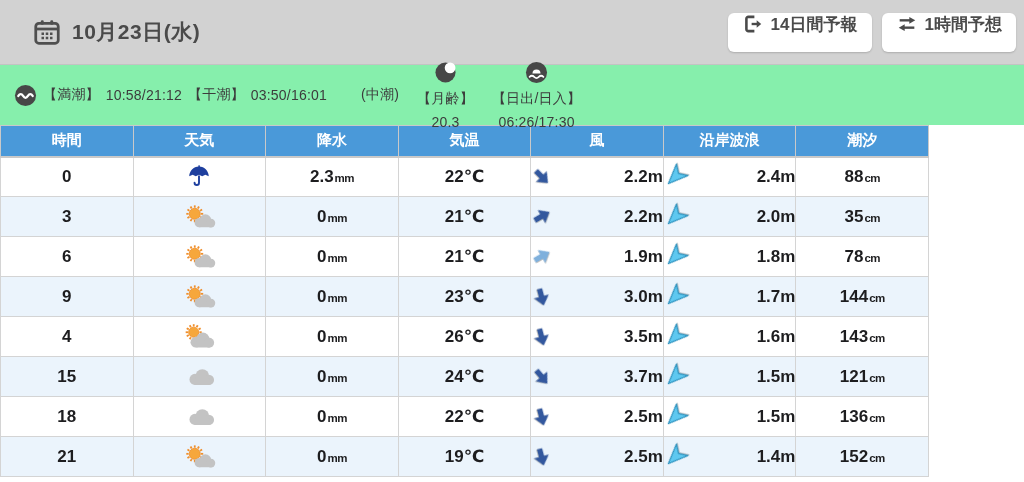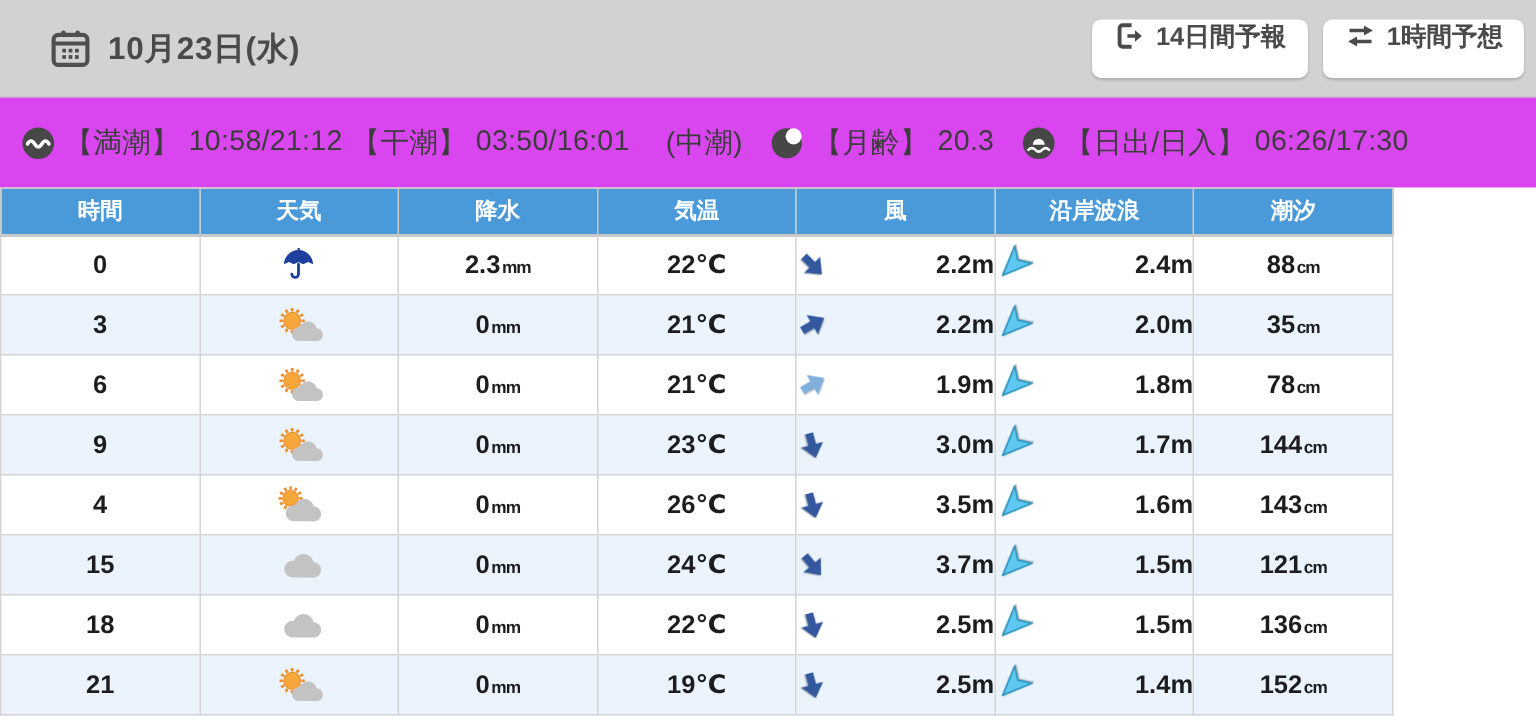--- a/index.html
+++ b/index.html
@@ -11,26 +11,26 @@
             display:flex; align-items:center; padding:0 8px 0 32px; }
   .date-wrap { display:flex; align-items:center; gap:10px; flex:1; }
   .date-text { font-size:21px; font-weight:700; color:#4a4a4a; letter-spacing:0.5px; }
   .topbar-buttons { display:flex; gap:10px; }
   .bar-button { display:flex; align-items:flex-start; gap:7px; background:#fff; border:none;
                 border-radius:6px; height:39px; padding:0 14px; cursor:pointer;
                 box-shadow:0 1px 2px rgba(0,0,0,0.18); }
   .bar-button span { font-size:17px; font-weight:600; color:#4a4a4a; }
 
   
-  .info-row { height:60px; background:#d946ef; display:flex; align-items:center;
-              padding:0 0 0 14px; font-size:19px; color:#3c3c3c; }
+  .info-row { height:60px; background:#86efac; display:flex; align-items:center;
+              padding:0 0 0 14px; font-size:14px; color:#3c3c3c; }
   .info-seg { display:flex; align-items:center; gap:6px; }
   .info-seg .txt { font-weight:500; letter-spacing:0.2px; }
-  .gap-lg { margin-left:18px; }
-  .gap-md { margin-left:18px; }
+  .gap-lg { margin-left:18px;flex-direction:column; }
+  .gap-md { margin-left:28px; }
 
   
   table.forecast { width:929px; border-collapse:collapse; table-layout:fixed; }
   thead th { background:#4a99d9; color:#fff; font-size:15px; font-weight:700;
              height:31px; border:1px solid #c9c9c9; border-bottom:2px solid #c9c9c9; }
   tbody td { height:40px; text-align:center; vertical-align:middle;
              border:1px solid #d4d4d4; border-top:none; background:#fff; }
   tbody tr.alt td { background:#ebf4fc; }
   .num { font-size:17px; font-weight:700; color:#1d1d1f; }
   .unit { font-size:11.5px; font-weight:700; color:#1d1d1f; letter-spacing:-0.6px; margin-left:1px; }

